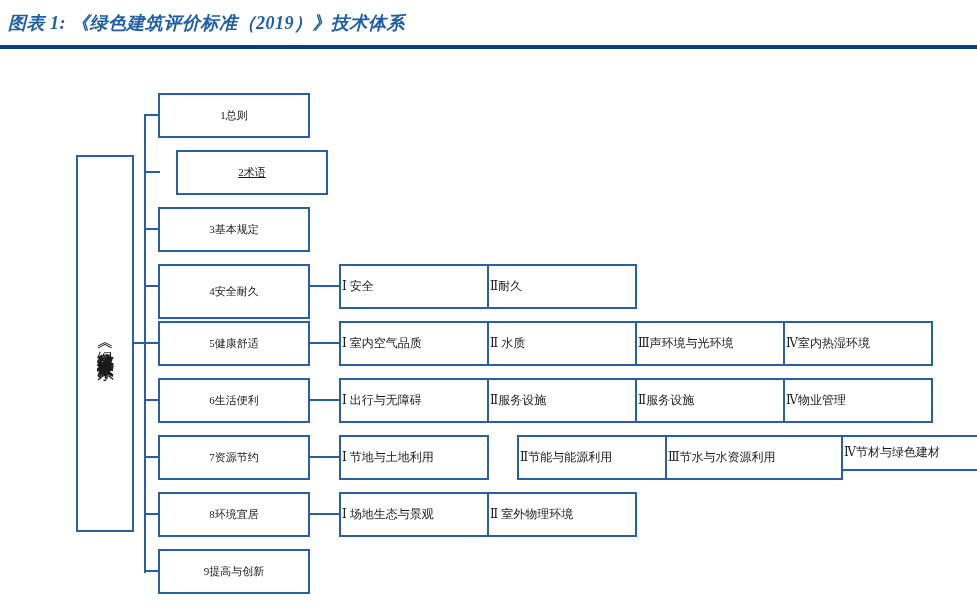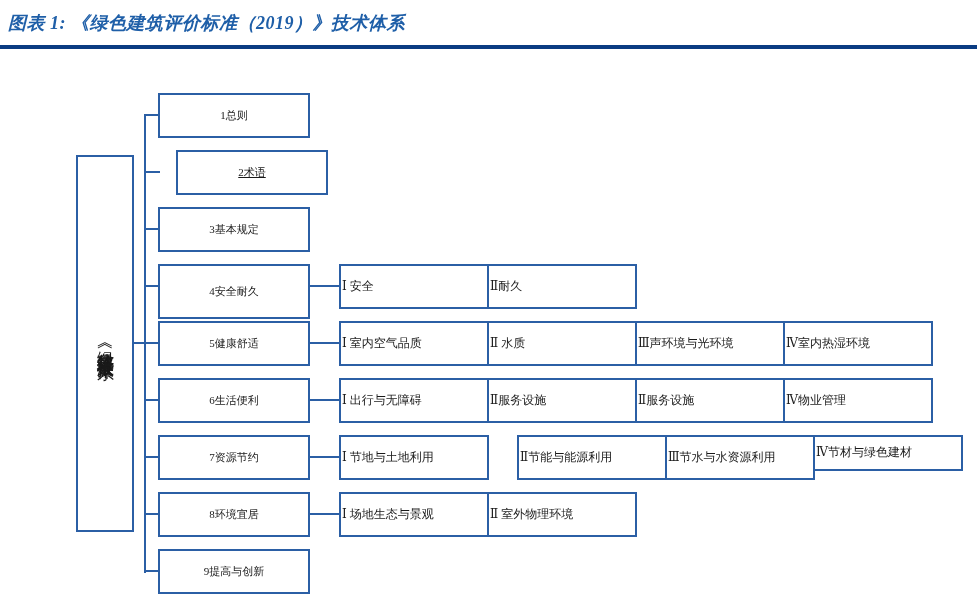--- a/index.html
+++ b/index.html
@@ -227,21 +227,21 @@
   </div>
 
   <div class="hline" style="left:310px; top:456px; width:29px;"></div>
   <div class="subrow" style="left:339px; top:435px;">
     <div class="subbox" style="width:150px; height:45px;">
       <span>Ⅰ 节地与土地利用</span>
     </div>
     <div class="subbox" style="width:150px; height:45px;margin-left:30px;">
       <span>Ⅱ节能与能源利用</span>
     </div>
-    <div class="subbox" style="width:150px; height:45px;">
+    <div class="subbox" style="width:178px; height:45px;">
       <span>Ⅲ节水与水资源利用</span>
     </div>
     <div class="subbox" style="width:150px; height:36px;">
       <span>Ⅳ节材与绿色建材</span>
     </div>
   </div>
 
   <div class="hline" style="left:310px; top:513px; width:29px;"></div>
   <div class="subrow" style="left:339px; top:492px;">
     <div class="subbox" style="width:150px; height:45px;">

